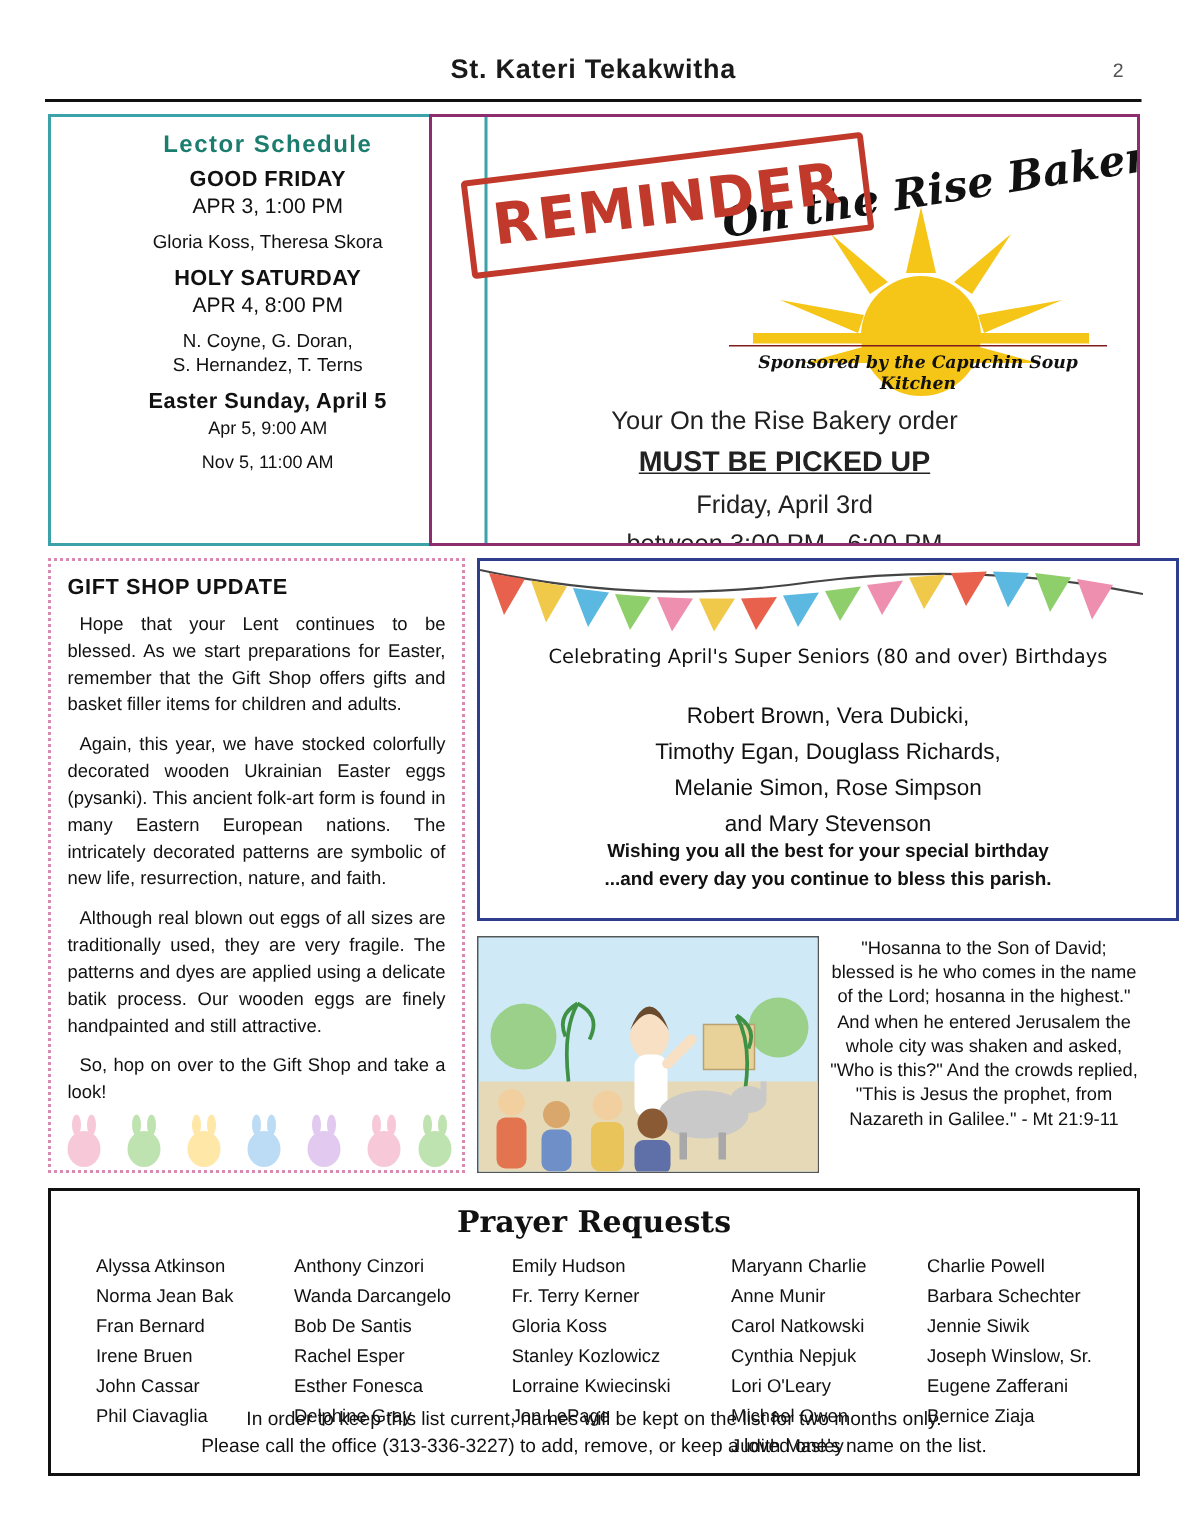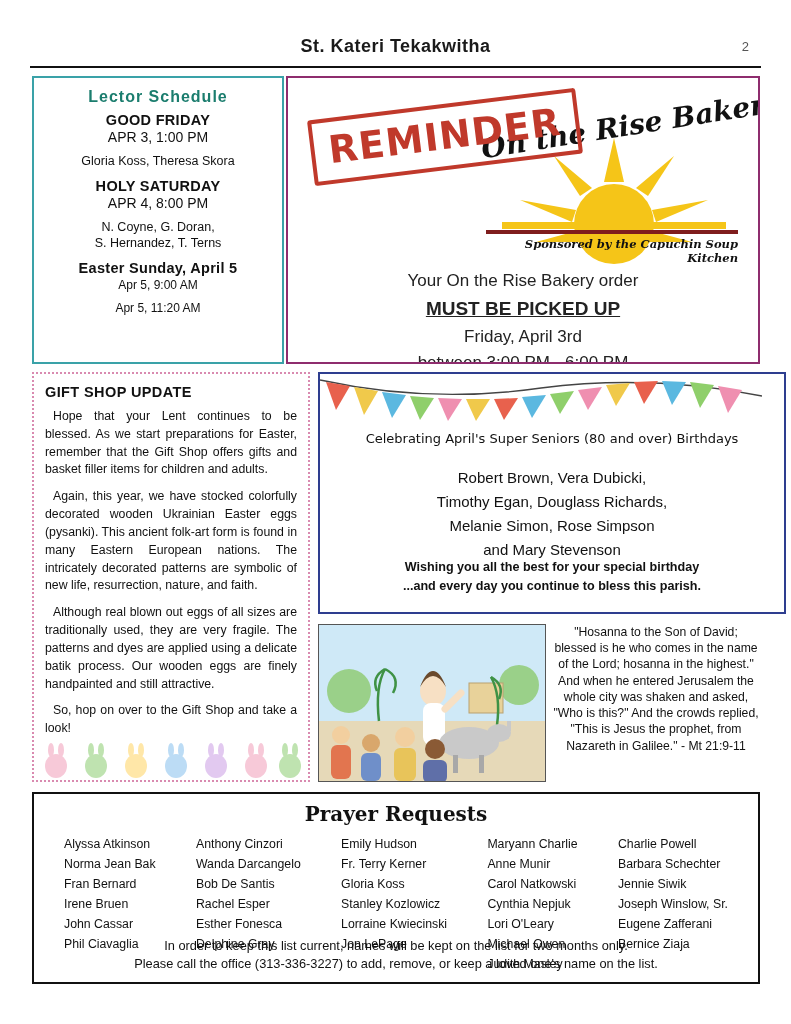--- a/index.html
+++ b/index.html
@@ -40,21 +40,21 @@
     left: 30px;
     right: 30px;
     border-top: 2px solid #111;
   }
 
   
   .lector {
     position: absolute;
     top: 76px;
     left: 32px;
-    width: 252px;
+    width: 293px;
     height: 288px;
     border: 2px solid #3aa2a8;
     text-align: center;
     padding-top: 8px;
   }
   .lector h2 {
     margin: 2px 0 6px 0;
     font-size: 16px;
     letter-spacing: 1px;
     color: #1b7d6e;
@@ -122,27 +122,27 @@
     font-size: 28px;
     color: #111;
     transform: rotate(-9deg);
     white-space: nowrap;
   }
   .bakery-sponsor {
     position: absolute;
     right: 20px;
     top: 152px;
     width: 252px;
-    text-align: right;
+    text-align: center;
     font-family: "DejaVu Serif", serif;
     font-style: italic;
     font-weight: bold;
     font-size: 11.5px;
     color: #111;
-    border-top: 4px solid #7f1d1d;
+    border-top: 1px solid #7f1d1d;
     padding-top: 3px;
   }
   .bakery-text {
     position: absolute;
     left: 0; right: 0;
     top: 190px;
     text-align: center;
     font-size: 17px;
     line-height: 1.55;
     color: #222;
@@ -302,21 +302,21 @@
     <div class="svc-names" style="white-space:pre-line">N. Coyne, G. Doran,
 S. Hernandez, T. Terns</div>
   </div>
 
   <div class="block">
     <div class="svc-title">Easter Sunday, April 5</div>
     <div class="small-time">Apr 5, 9:00 AM</div>
   </div>
 
   <div class="block">
-    <div class="small-time">Apr 5, 11:20 AM</div>
+    <div class="small-time">Nov 5, 11:00 AM</div>
   </div>
 </div>
 
 <div class="bakery">
 
   <svg class="sun" viewBox="0 0 260 170">
     <g fill="#f5c518">
       <circle cx="130" cy="128" r="40"></circle>
       <path d="M130 42 L120 86 L140 86 Z"></path>
       <path d="M70 60 L108 92 L96 100 Z"></path>

